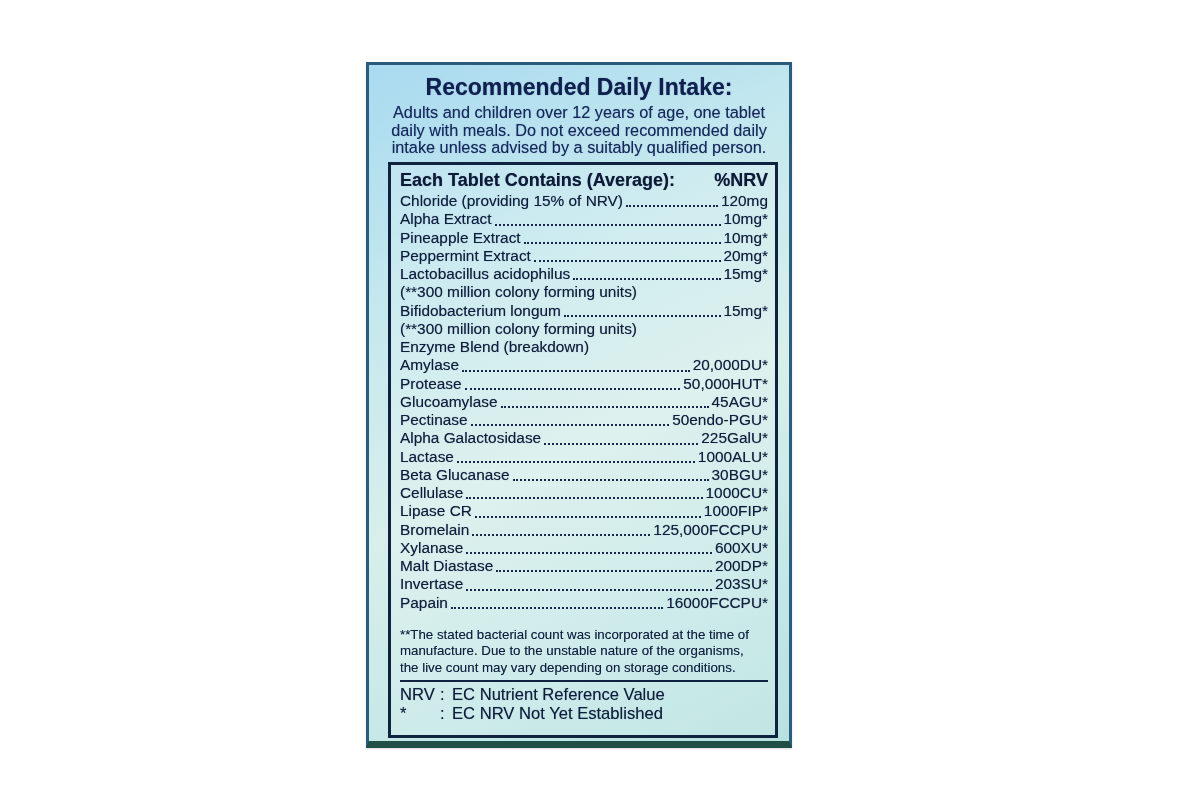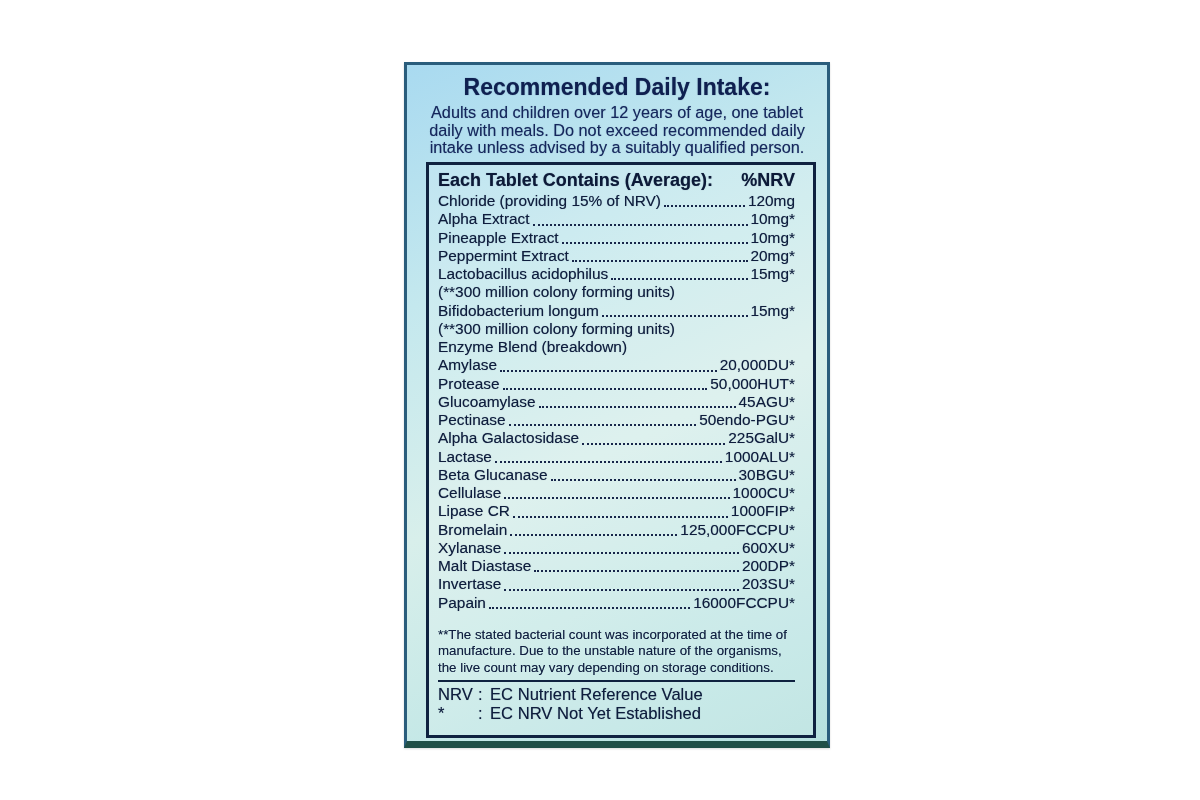--- a/index.html
+++ b/index.html
@@ -5,21 +5,21 @@
   html, body { margin: 0; padding: 0; }
   body {
     width: 1200px; height: 800px;
     background: #ffffff;
     font-family: "Liberation Sans", sans-serif;
     position: relative;
     overflow: hidden;
   }
   .label {
     position: absolute;
-    left: 404px; top: 62px;
+    left: 366px; top: 62px;
     width: 426px; height: 686px;
     box-sizing: border-box;
     background: linear-gradient(155deg, #a9daf0 0%, #c4e8ee 28%, #d8efeb 55%, #c2e7e6 82%, #b7e1df 100%);
     border: 3px solid #2a5d7c;
     border-bottom: 7px solid #204f47;
     color: #13234e;
     box-shadow: 0 1px 2px rgba(0,0,0,0.15);
   }
   .label-title {
     font-size: 23px;
@@ -36,21 +36,21 @@
     color: #15275c;
     text-shadow: 0 0 0.8px rgba(21,39,92,0.5);
     white-space: nowrap;
   }
   .panel {
     position: absolute;
     left: 19px; right: 11px;
     top: 97px; bottom: 3px;
     box-sizing: border-box;
     border: 3px solid #0f2240;
-    padding: 3px 18px 0 9px;
+    padding: 3px 7px 0 9px;
     background: rgba(255,255,255,0.15);
   }
   .panel-header {
     display: flex;
     justify-content: space-between;
     align-items: baseline;
     font-weight: bold;
     font-size: 18px;
     line-height: 24px;
     color: #0c1a38;

